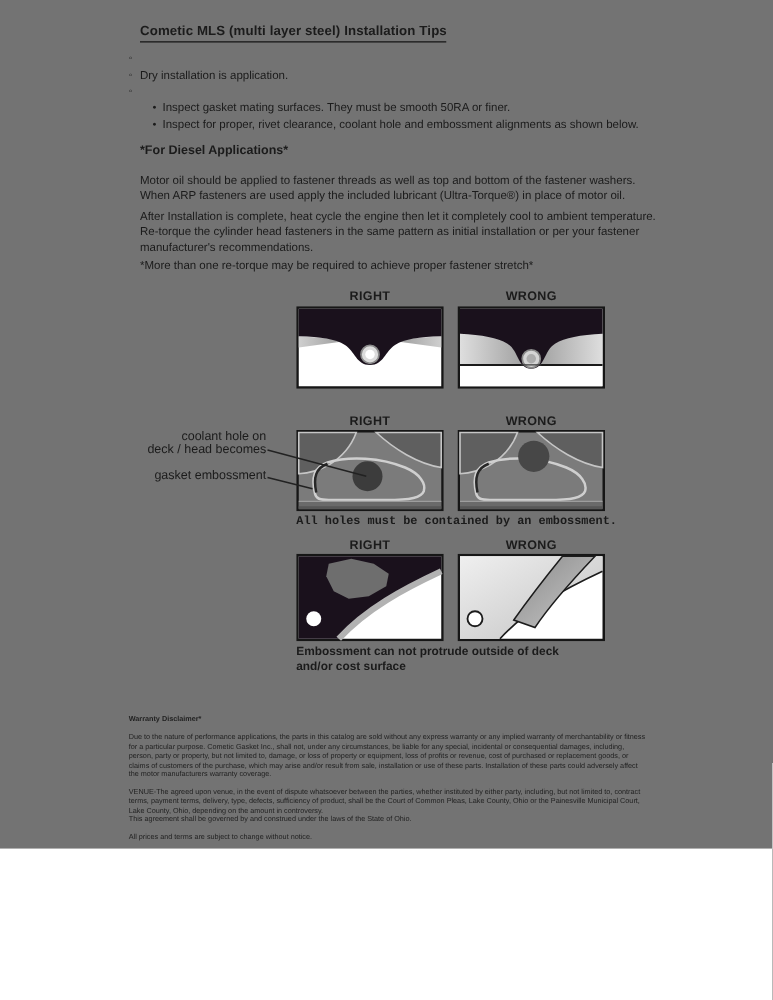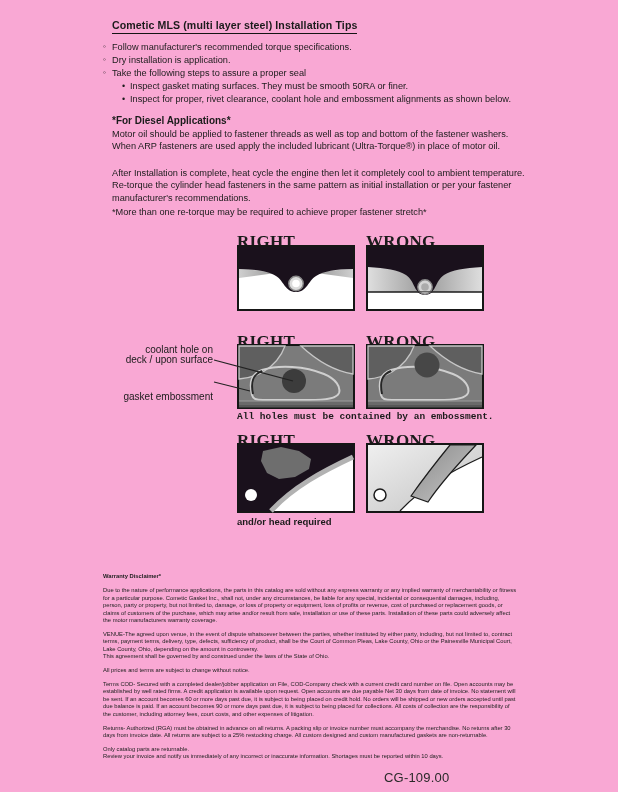--- a/index.html
+++ b/index.html
@@ -1,71 +1,69 @@
 <!DOCTYPE html>
 <html><head>
 <meta charset="utf-8">
 <style>
   html,body{margin:0;padding:0;background:#ffffff;}
   #page{
-    position:relative; width:618px; height:792px; background:#f9a8d4;
+    position:relative; width:618px; height:679px; background:#737373;
     font-family:"Liberation Sans","DejaVu Sans",sans-serif; color:#1b1b1b; overflow:hidden;
   }
   
   .doc-title{
     position:absolute; left:112px; top:19px;
     font-size:10.6px; font-weight:bold; letter-spacing:0.1px;
     border-bottom:1.6px solid #141414; padding-bottom:2px; display:inline-block;
   }
   
   .bullets{position:absolute; left:103px; top:41px; font-size:9.2px; line-height:12.9px; width:440px;}
   .b-row{display:flex;}
   .b-row .mk{width:9px; flex:0 0 9px; font-size:8px; line-height:12.9px; color:#1b1b1b;}
   .b-row.sub{margin-left:19px;}
   .b-row.sub .mk{width:8px; flex:0 0 8px; font-size:9px;}
   
   .diesel-h{position:absolute; left:112px; top:115px; font-size:10px; font-weight:bold;}
   .para{position:absolute; left:112px; width:420px; font-size:9.2px; line-height:12.4px;}
-  .p1{top:128px;} .p2{top:167px;} .pnote{top:206px;}
-  
-  .fig-label{position:absolute; width:118px; font-size:17px; font-weight:700; letter-spacing:0.3px;font-family:Liberation Serif, serif;}
+  .p1{top:138px;} .p2{top:167px;} .pnote{top:206px;}
+  
+  .fig-label{position:absolute; width:118px; text-align:center; font-size:10px; font-weight:700; letter-spacing:0.3px;}
   .colL{left:237px;} .colR{left:366px;}
   .fig-box{position:absolute; width:118px;}
   .fig-box svg{display:block;}
   .fig-cap{position:absolute; left:237px; font-size:9.5px; font-weight:600; line-height:11.5px; width:260px;}
   .ann{position:absolute; left:103px; width:110px; text-align:right; font-size:10px; line-height:10px; color:#1b1b1b;}
-  .ann-coolant{top:345px;} .ann-emboss{top:376px;margin-top:16px;}
+  .ann-coolant{top:345px;} .ann-emboss{top:376px;}
   .leader-overlay{position:absolute; left:103px; top:340px; width:300px; height:70px; z-index:5;}
   
   .disclaimer{position:absolute; left:103px; top:573px; width:415px; font-size:5.8px; line-height:7.4px; color:#222;}
   .disclaimer p{margin:0 0 6.5px 0;}
   .disclaimer p.tight{margin:0;}
   .disclaimer .dh{font-weight:bold; margin-bottom:7px;}
   
   .footer-code{position:absolute; left:384px; top:760px; font-size:13px; letter-spacing:0.2px; color:#2a2a2a;margin-top:10px;}
 </style>
 </head>
 <body>
 
 <div id="page">
 
   <div class="doc-title">Cometic MLS (multi layer steel) Installation Tips</div>
 
   <div class="bullets">
     <div class="b-row">
       <span class="mk">◦</span>
-      <span>Follow manufacturer's recommended torque specifications.</span>
     </div>
     <div class="b-row">
       <span class="mk">◦</span>
       <span>Dry installation is application.</span>
     </div>
     <div class="b-row">
       <span class="mk">◦</span>
-      <span>Take the following steps to assure a proper seal</span>
     </div>
     <div class="b-row sub">
       <span class="mk">•</span>
       <span>Inspect gasket mating surfaces.  They must be smooth 50RA or finer.</span>
     </div>
     <div class="b-row sub">
       <span class="mk">•</span>
       <span>Inspect for proper, rivet clearance, coolant hole and embossment alignments as shown below.</span>
     </div>
   </div>
@@ -118,21 +116,21 @@
       <line x1="51" y1="46.8" x2="67" y2="46.8" stroke="#3a3a3a" stroke-width="1"></line>
     </svg>
   </div>
 
 
   <div class="fig-label colL" style="top:332px;">RIGHT</div>
   <div class="fig-label colR" style="top:332px;">WRONG</div>
 
   <div class="ann ann-coolant">
     <div>coolant hole on</div>
-    <div>deck / upon surface</div>
+    <div>deck / head becomes</div>
   </div>
   <div class="ann ann-emboss">gasket embossment</div>
 
   <svg class="leader-overlay" viewBox="0 0 300 70">
     <line x1="111" y1="20" x2="190" y2="41" stroke="#222222" stroke-width="1.1"></line>
     <line x1="111" y1="42" x2="147" y2="51" stroke="#222222" stroke-width="1.1"></line>
   </svg>
 
   <div class="fig-box colL" style="top:344px;">
     <svg width="118" height="65" viewBox="0 0 118 65">
@@ -191,21 +189,22 @@
       </defs>
       <rect x="1" y="1" width="116" height="68" fill="#ffffff" stroke="#161616" stroke-width="2"></rect>
       <path d="M2,2 H116 V14 C86,28 56,44 34,68 L2,68 Z" fill="url(#g3a)"></path>
       <path d="M116,14 C86,28 56,44 34,68" fill="none" stroke="#1c1c1c" stroke-width="1.3"></path>
       <path d="M84,2 H110 C91,22 74,41 62,59 L45,53 C57,36 71,18 84,2 Z" fill="url(#g3b)" stroke="#1c1c1c" stroke-width="1.2"></path>
       <circle cx="14" cy="52" r="6" fill="#ffffff" stroke="#1c1c1c" stroke-width="1.5"></circle>
     </svg>
   </div>
 
   <div class="fig-cap" style="top:516px;">
-    <div>and/or head required</div>
+    <div>Embossment can not protrude outside of deck</div>
+    <div>and/or cost surface</div>
   </div>
 
   <div class="disclaimer">
     <p class="dh">Warranty Disclaimer*</p>
     <p>Due to the nature of performance applications, the parts in this catalog are sold without any express warranty or any implied warranty of merchantability or fitness for a particular purpose.  Cometic Gasket Inc., shall not, under any circumstances, be liable for any special, incidental or consequential damages, including, person, party or property, but not limited to, damage, or loss of property or equipment, loss of profits or revenue, cost of purchased or replacement goods, or claims of customers of the purchase, which may arise and/or result from sale, installation or use of these parts.  Installation of these parts could adversely affect the motor manufacturers warranty coverage.</p>
     <p class="tight">VENUE-The agreed upon venue, in the event of dispute whatsoever between the parties, whether instituted by either party, including, but not limited to, contract terms, payment terms, delivery, type, defects, sufficiency of product, shall be the Court of Common Pleas, Lake County, Ohio or the Painesville Municipal Court, Lake County, Ohio, depending on the amount in controversy.</p>
     <p>This agreement shall be governed by and construed under the laws of the State of Ohio.</p>
     <p>All prices and terms are subject to change without notice.</p>
     <p>Terms COD- Secured with a completed dealer/jobber application on File, COD-Company check with a current credit card number on file.  Open accounts may be established by well rated firms.  A credit application is available upon request.  Open accounts are due payable Net 30 days from date of invoice.  No statement will be sent.  If an account becomes 60 or more days past due, it is subject to being placed on credit hold.  No orders will be shipped or new orders accepted until past due balance is paid.  If an account becomes 90 or more days past due, it is subject to being placed for collections.  All costs of collection are the responsibility of the customer, including attorney fees, court costs, and other expenses of litigation.</p>
     <p>Returns- Authorized (RGA) must be obtained in advance on all returns.  A packing slip or invoice number must accompany the merchandise.  No returns after 30 days from invoice date.  All returns are subject to a 25% restocking charge.  All custom designed and custom manufactured gaskets are non-returnable.</p>

